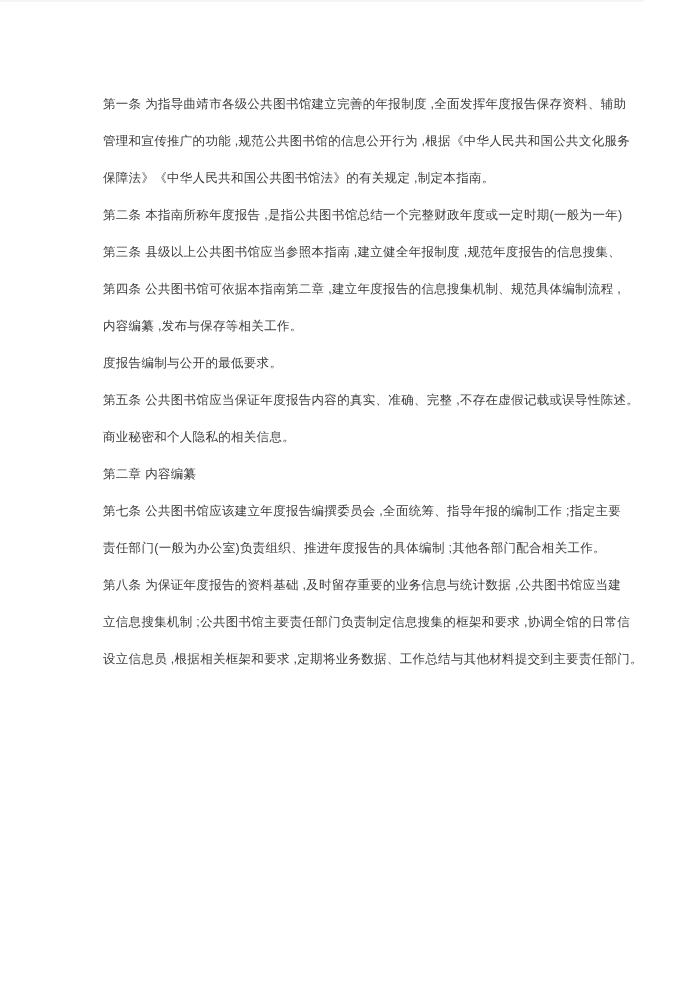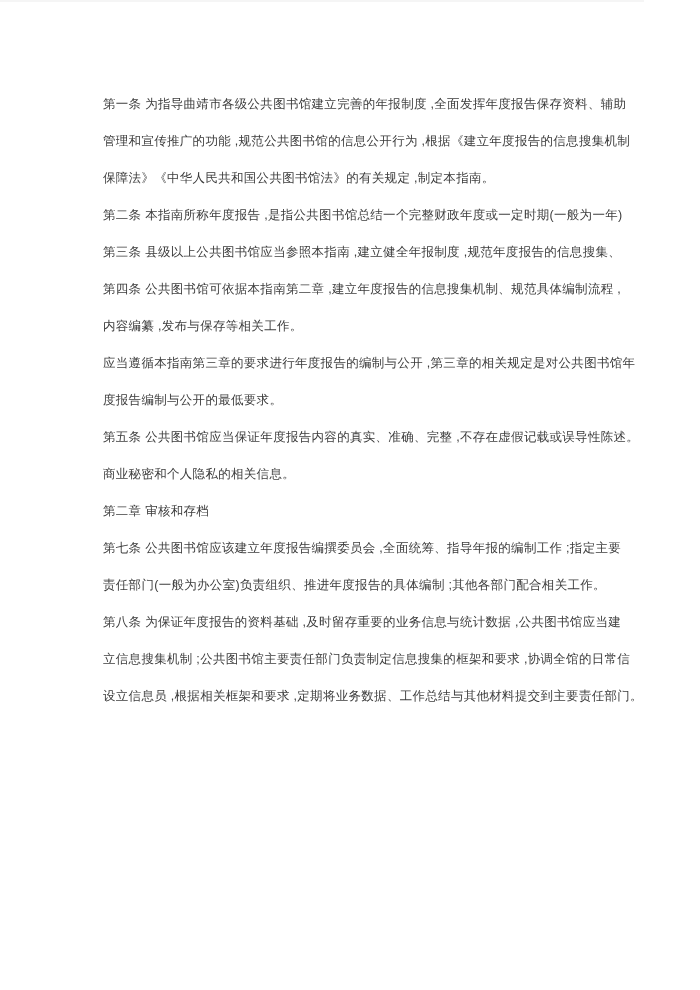--- a/index.html
+++ b/index.html
@@ -36,30 +36,29 @@
     line-height: 37px;
     white-space: nowrap;
   }
 </style>
 </head>
 <body style="background: rgb(255, 255, 255);">
 
 <div class="page">
   <div class="text-block" style="color: rgb(60, 60, 60);">
       <div class="line">第一条 为指导曲靖市各级公共图书馆建立完善的年报制度 ,全面发挥年度报告保存资料、辅助</div>
-      <div class="line">管理和宣传推广的功能 ,规范公共图书馆的信息公开行为 ,根据《建立年度报告的信息搜集机制</div>
+      <div class="line">管理和宣传推广的功能 ,规范公共图书馆的信息公开行为 ,根据《中华人民共和国公共文化服务</div>
       <div class="line">保障法》《中华人民共和国公共图书馆法》的有关规定 ,制定本指南。</div>
       <div class="line">第二条 本指南所称年度报告 ,是指公共图书馆总结一个完整财政年度或一定时期(一般为一年)</div>
       <div class="line">第三条 县级以上公共图书馆应当参照本指南 ,建立健全年报制度 ,规范年度报告的信息搜集、</div>
       <div class="line">第四条 公共图书馆可依据本指南第二章 ,建立年度报告的信息搜集机制、规范具体编制流程 ,</div>
       <div class="line">内容编纂 ,发布与保存等相关工作。</div>
-      <div class="line">应当遵循本指南第三章的要求进行年度报告的编制与公开 ,第三章的相关规定是对公共图书馆年</div>
       <div class="line">度报告编制与公开的最低要求。</div>
       <div class="line">第五条 公共图书馆应当保证年度报告内容的真实、准确、完整 ,不存在虚假记载或误导性陈述。</div>
       <div class="line">商业秘密和个人隐私的相关信息。</div>
-      <div class="line">第二章 审核和存档</div>
+      <div class="line">第二章 内容编纂</div>
       <div class="line">第七条 公共图书馆应该建立年度报告编撰委员会 ,全面统筹、指导年报的编制工作 ;指定主要</div>
       <div class="line">责任部门(一般为办公室)负责组织、推进年度报告的具体编制 ;其他各部门配合相关工作。</div>
       <div class="line">第八条 为保证年度报告的资料基础 ,及时留存重要的业务信息与统计数据 ,公共图书馆应当建</div>
       <div class="line">立信息搜集机制 ;公共图书馆主要责任部门负责制定信息搜集的框架和要求 ,协调全馆的日常信</div>
       <div class="line">设立信息员 ,根据相关框架和要求 ,定期将业务数据、工作总结与其他材料提交到主要责任部门。</div>
     </div>
 </div>
 
 </body></html>

